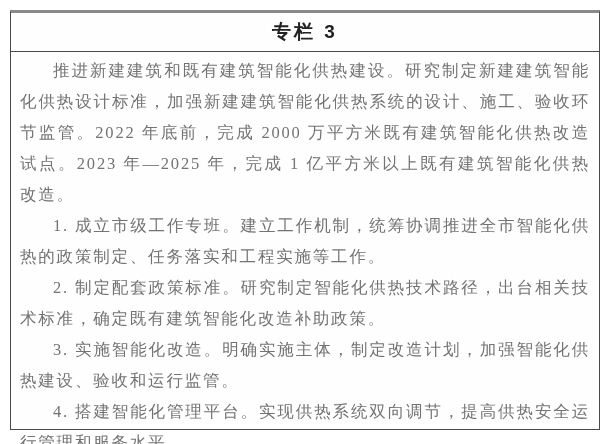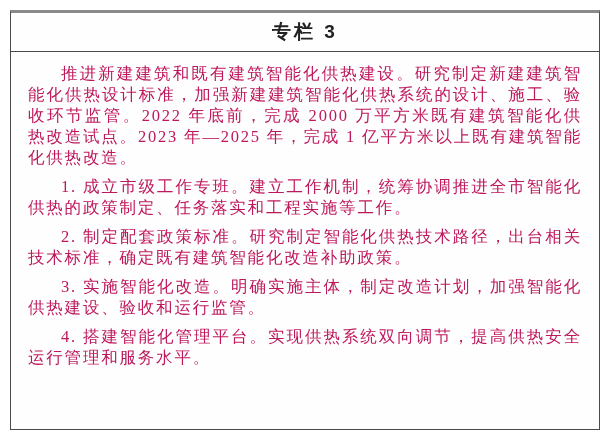--- a/index.html
+++ b/index.html
@@ -42,28 +42,28 @@
     white-space: nowrap;
   }
   .panel-header .title-text {
     margin-left: 0.9em;
   }
   .panel-body {
     box-sizing: border-box;
     padding: 3px 9px 0 9px;
   }
   .para {
-    margin: 8px;
+    margin: 0;
     text-indent: 2em;
     font-size: 16.5px;
-    line-height: 21px;
+    line-height: 31px;
     letter-spacing: 1.8px;
     text-align: justify;
     text-justify: inter-character;
-    color: #be185d;
+    color: #737373;
   }
 </style>
 </head>
 <body>
 
 <div class="page">
   <div class="panel">
     <div class="panel-header">
       <span class="label-text">专栏 3</span>
     </div>

